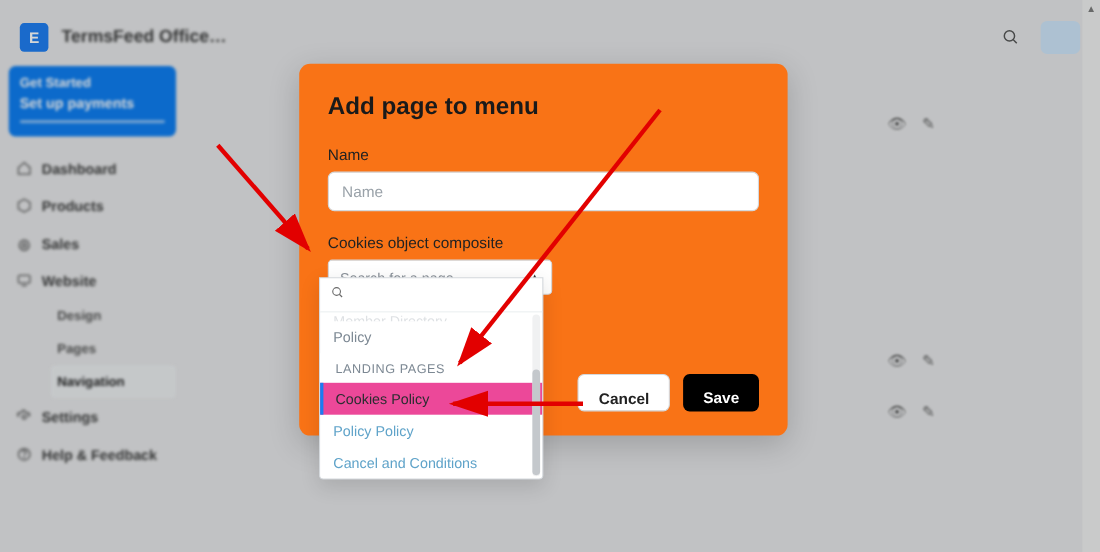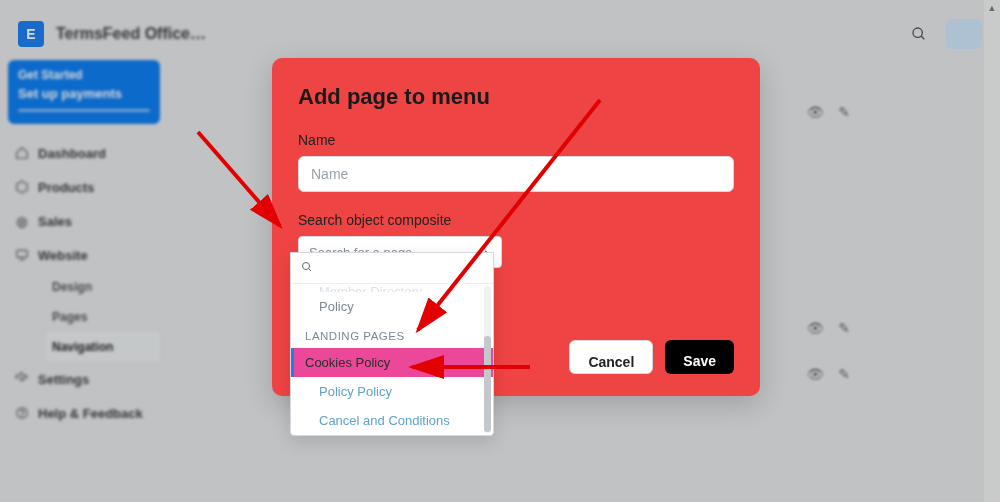--- a/index.html
+++ b/index.html
@@ -130,22 +130,22 @@
     inset: 0;
     background: rgba(20,25,30,0.18);
     z-index: 2;
   }
 
   
   .modal {
     position: absolute;
     top: 58px;
     left: 272px;
-    width: 488px;
-    background: #ef4444;
+    width: 444px;
+    background: #f97316;
     border-radius: 10px;
     box-shadow: 0 8px 28px rgba(0,0,0,0.18);
     z-index: 3;
     padding: 26px 26px 22px;
   }
   .modal h2 {
     font-size: 22px;
     font-weight: 700;
     color: #1a1a1a;
     margin-bottom: 22px;
@@ -214,21 +214,21 @@
     border-radius: 4px;
   }
   .dd-scroll-thumb {
     position: absolute;
     right: 2px; top: 52px;
     width: 7px; height: 96px;
     background: #c4c8cc;
     border-radius: 4px;
   }
   .dd-item {
-    padding: 7px 28px;
+    padding: 7px 12px;
     font-size: 13px;
     color: #7c8893;
   }
   .dd-item.kind-partial {
     color: #7c8893;
   }
   .dd-header {
     padding: 9px 14px 6px;
     font-size: 11.5px;
     font-weight: 400;
@@ -396,21 +396,21 @@
 
 <div class="modal">
   <h2>Add page to menu</h2>
 
   <div class="field-block">
     <label>Name</label>
     <input class="text-input" placeholder="Name" style="">
   </div>
 
   <div class="field-block" style="margin-bottom:0">
-    <label>Search object composite</label>
+    <label>Cookies object composite</label>
     <div class="combo">
       <span>Search for a page</span>
       <span class="caret">▲</span>
     </div>
   </div>
 
   <div class="actions">
     <button class="btn cancel">Cancel</button>
     <button class="btn save">Save</button>
   </div>

